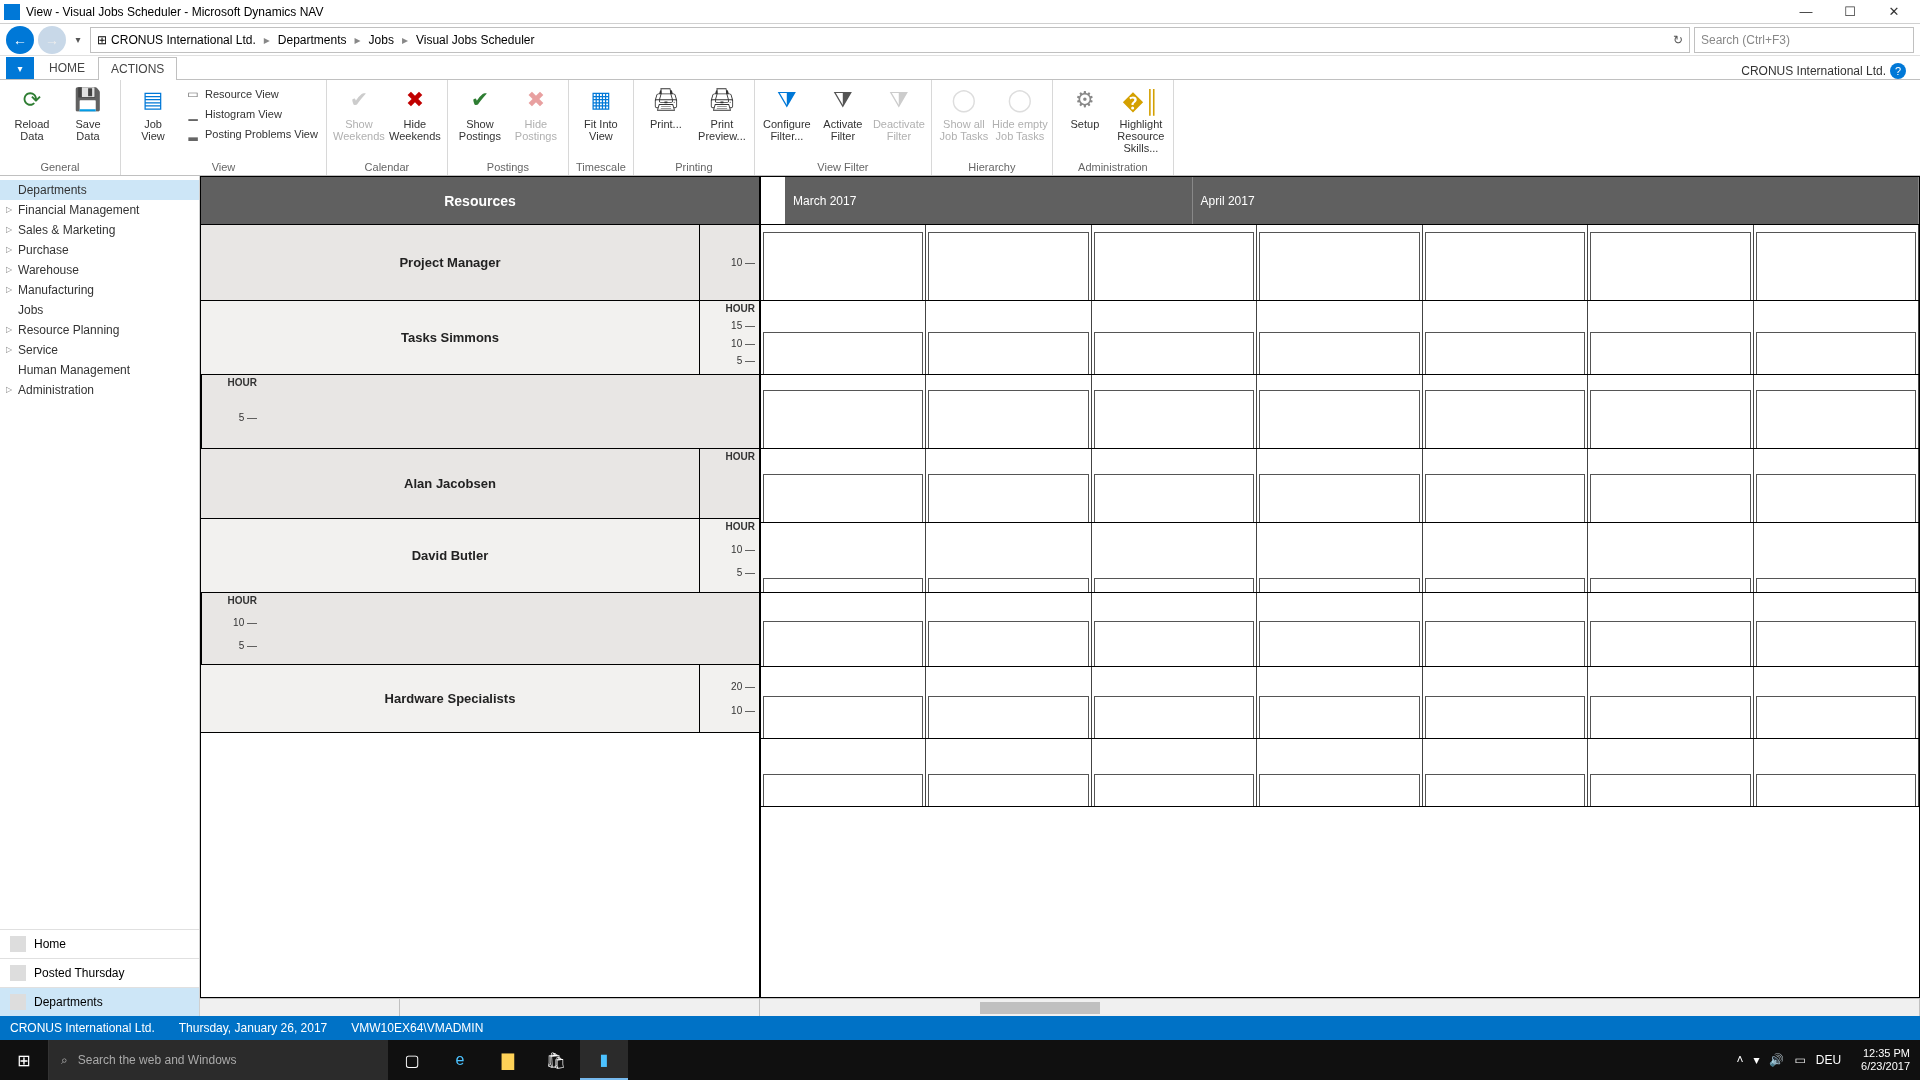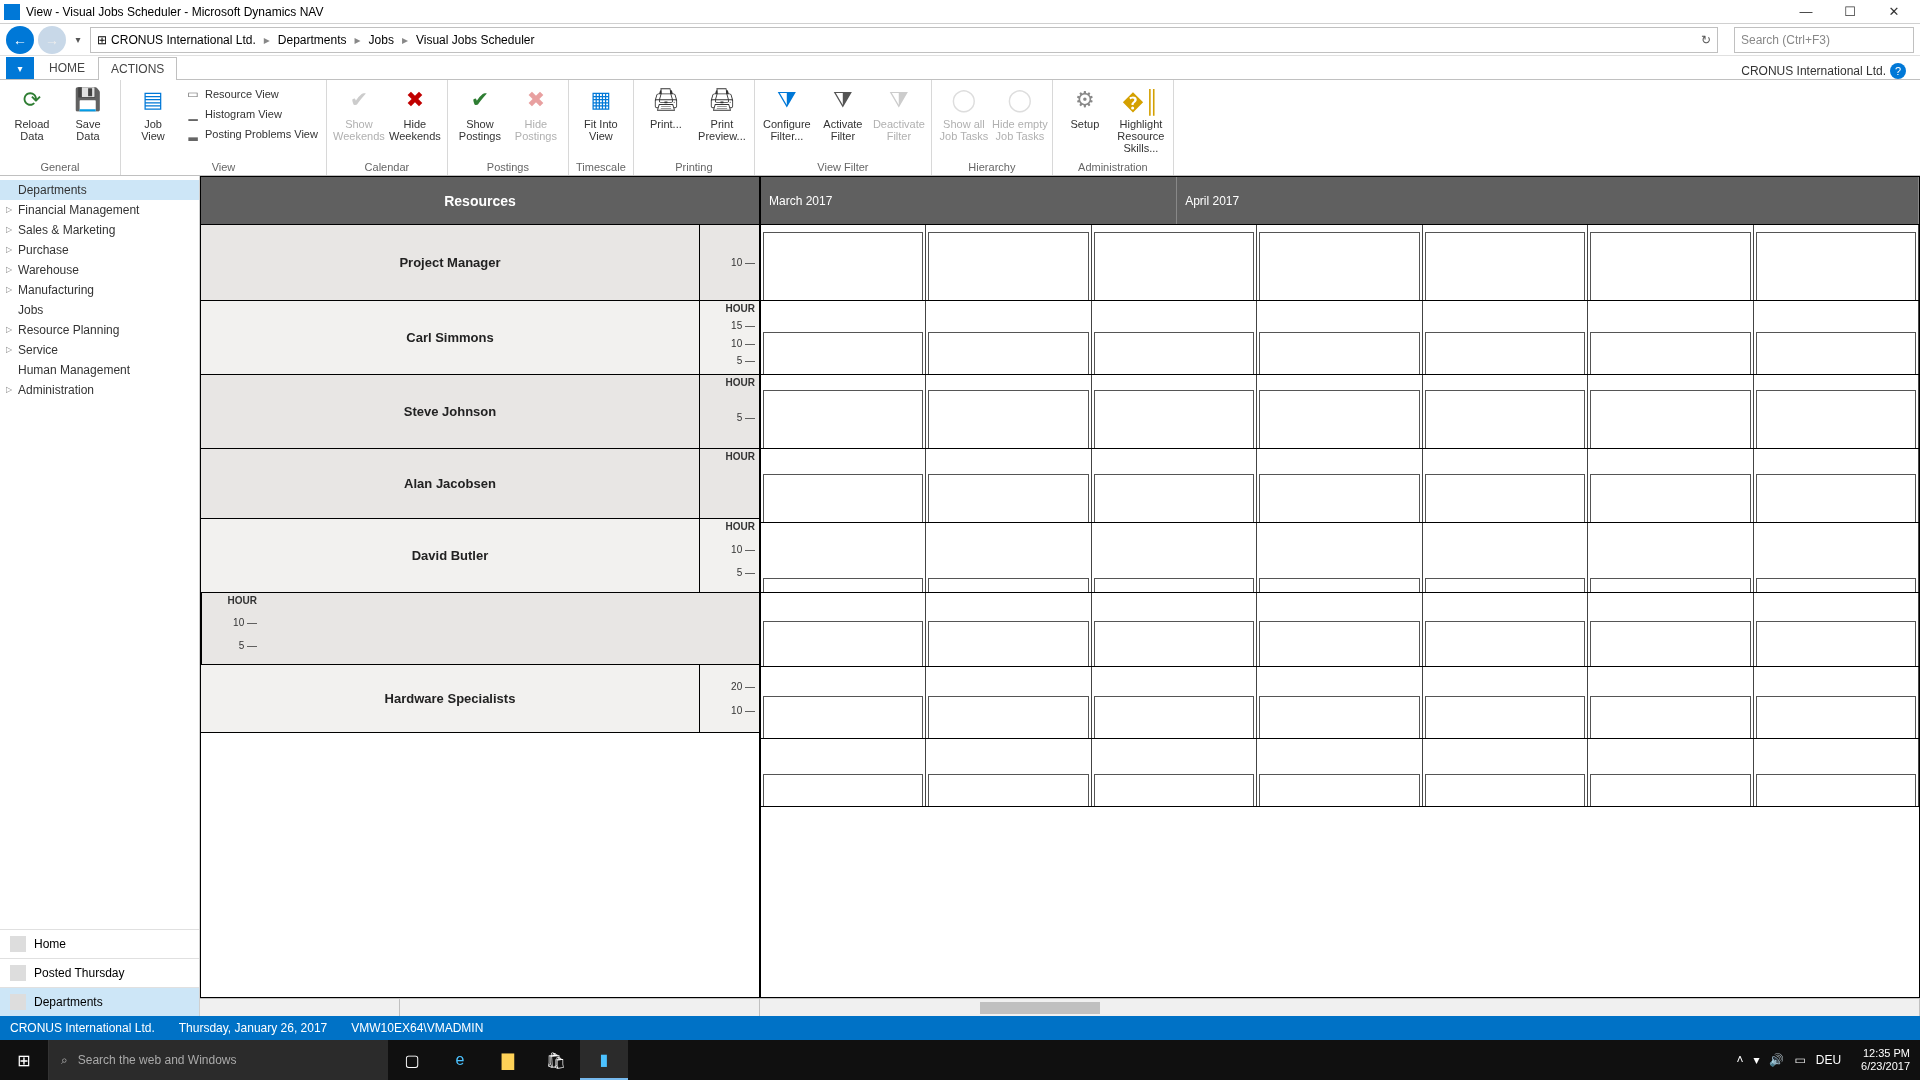--- a/index.html
+++ b/index.html
@@ -12,21 +12,21 @@
 .titlebar .winbtn { width:44px; height:24px; display:flex; align-items:center; justify-content:center; font-size:13px; color:#333; }
 
 
 .navrow { height:32px; display:flex; align-items:center; padding:3px 6px; gap:4px; border-bottom:1px solid #e0e0e0; }
 .navbtn { width:28px; height:28px; border-radius:50%; background:#0078d7; color:#fff; display:flex; align-items:center; justify-content:center; font-size:14px; }
 .navbtn.disabled { background:#c8d8e8; color:#eee; }
 .navdd { width:16px; height:28px; display:flex; align-items:center; justify-content:center; font-size:10px; color:#555; }
 .addrbox { flex:1; height:26px; border:1px solid #c0c0c0; display:flex; align-items:center; font-size:12px; padding:0 6px; gap:4px; }
 .addrbox .sep { color:#888; margin:0 4px; }
 .addrbox .ref { width:20px; text-align:right; color:#555; }
-.searchbox { width:180px; height:26px; border:1px solid #c0c0c0; font-size:12px; padding:0 6px; color:#888; display:flex; align-items:center;margin-left:12px; }
+.searchbox { width:220px; height:26px; border:1px solid #c0c0c0; font-size:12px; padding:0 6px; color:#888; display:flex; align-items:center; }
 
 
 .tabrow { height:24px; display:flex; align-items:flex-end; padding:0 6px; background:#fff; font-size:12px; border-bottom:1px solid #c0c0c0; }
 .tabrow .filemenu { width:28px; height:22px; background:#0078d7; color:#fff; display:flex; align-items:center; justify-content:center; font-size:10px; margin-right:2px; }
 .tabrow .tab { padding:4px 12px; border:1px solid transparent; border-bottom:none; color:#444; }
 .tabrow .tab.active { border-color:#c0c0c0; background:#fff; position:relative; top:1px; }
 .tabrow .spacer { flex:1; }
 .tabrow .company { font-size:12px; color:#333; padding:0 8px; display:flex; align-items:center; gap:4px; }
 .tabrow .help { width:16px; height:16px; border-radius:50%; background:#0078d7; color:#fff; font-size:11px; display:flex; align-items:center; justify-content:center; }
 
@@ -61,21 +61,21 @@
 .rescol .hdr { height:48px; background:#606060; color:#fff; display:flex; align-items:center; justify-content:center; font-weight:600; font-size:14px; border-bottom:1px solid #000;}
 .resrow { border-bottom:1px solid #000; display:flex; background:#e8e6e4; }
 .resrow.alt { background:#f2f1ef; }
 .resrow .name { flex:1; display:flex; align-items:center; justify-content:center; font-size:13px; font-weight:600; color:#222; }
 .resrow .scale { width:60px; border-left:1px solid #000; display:flex; flex-direction:column; justify-content:space-between; font-size:10px; color:#333; padding:2px 4px 2px 0; text-align:right; background:inherit; }
 .resrow .scale .unit { font-weight:bold; text-align:right; }
 
 
 .timecol { flex:1; display:flex; flex-direction:column; overflow:hidden; }
 .timehdr { height:48px; display:flex; flex-direction:column; border-bottom:1px solid #000; }
-.monthrow { flex:1; display:flex; background:#606060; color:#fff; font-size:12px; }
+.monthrow { flex:1; display:flex; background:#606060; color:#fff; font-size:12px;margin-left:24px; }
 .monthrow .m { border-right:1px solid #888; display:flex; align-items:center; padding-left:8px; }
 .weekrow { flex:1; display:flex; background:#707070; color:#fff; font-size:12px; }
 .weekrow .w { flex:1; border-right:1px solid #888; display:flex; align-items:center; justify-content:center; }
 .chartrows { flex:1; display:flex; flex-direction:column; }
 .crow { display:flex; border-bottom:1px solid #000; }
 .wkcell { flex:1; border-right:1px solid #444; position:relative; background:#fff; display:flex; align-items:flex-end; padding:0 2px 0 2px; gap:1px; }
 .wkcell .cap { position:absolute; bottom:0; left:2px; right:2px; border:1px solid #555; border-bottom:none; background:transparent; }
 .wkcell .bar { flex:1; background:#808080; }
 .wkcell .bar.over { background:#c00000; }
 
@@ -306,31 +306,30 @@
         <div id="resrows">
             <div class="resrow" style="height: 76px;">
               <div class="name">Project Manager</div>
               <div class="scale">
                 <div></div>
                 <div>10 —</div>
                 <div></div>
               </div>
             </div>
             <div class="resrow alt" style="height: 74px;">
-              <div class="name">Carl Simmons</div>
+              <div class="name">Tasks Simmons</div>
               <div class="scale">
                 <div class="unit">HOUR</div>
                 <div>15 —</div>
                 <div>10 —</div>
                 <div>5 —</div>
                 <div></div>
               </div>
             </div>
             <div class="resrow" style="height: 74px;">
-              <div class="name">Steve Johnson</div>
               <div class="scale">
                 <div class="unit">HOUR</div>
                 <div>5 —</div>
                 <div></div>
               </div>
             </div>
             <div class="resrow" style="height: 70px;">
               <div class="name">Alan Jacobsen</div>
               <div class="scale">
                 <div class="unit">HOUR</div>

